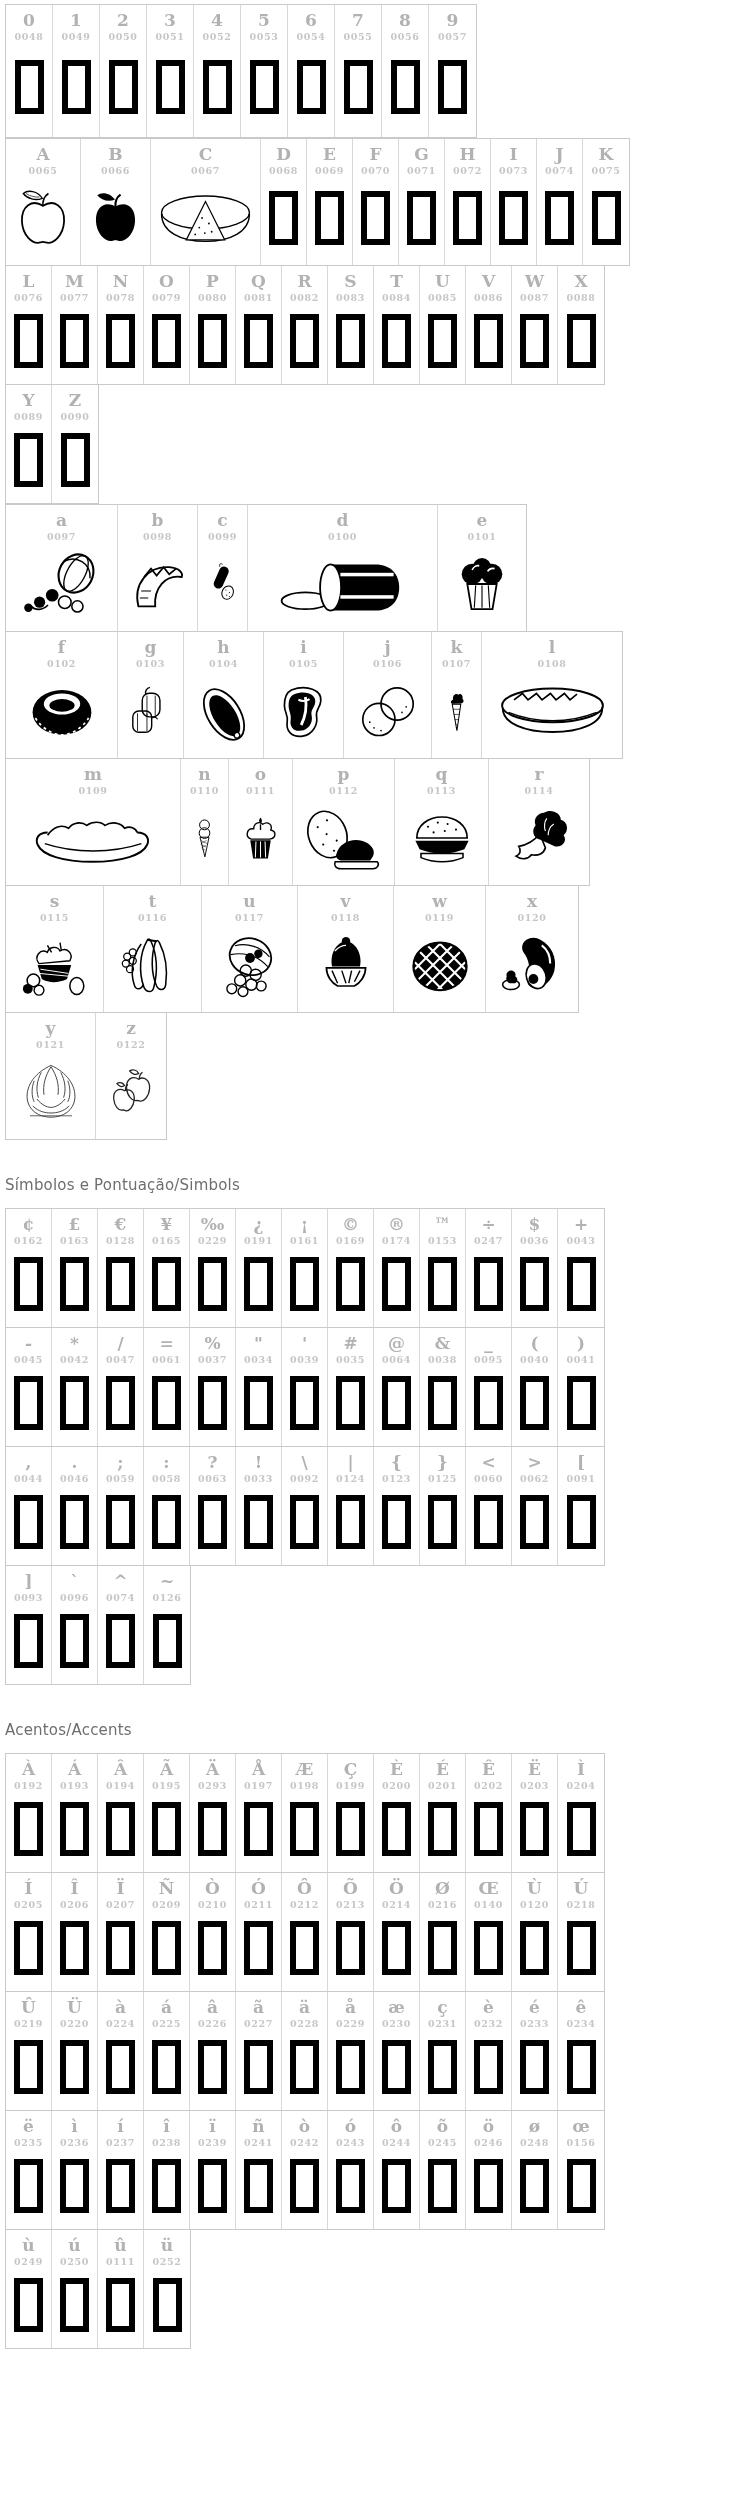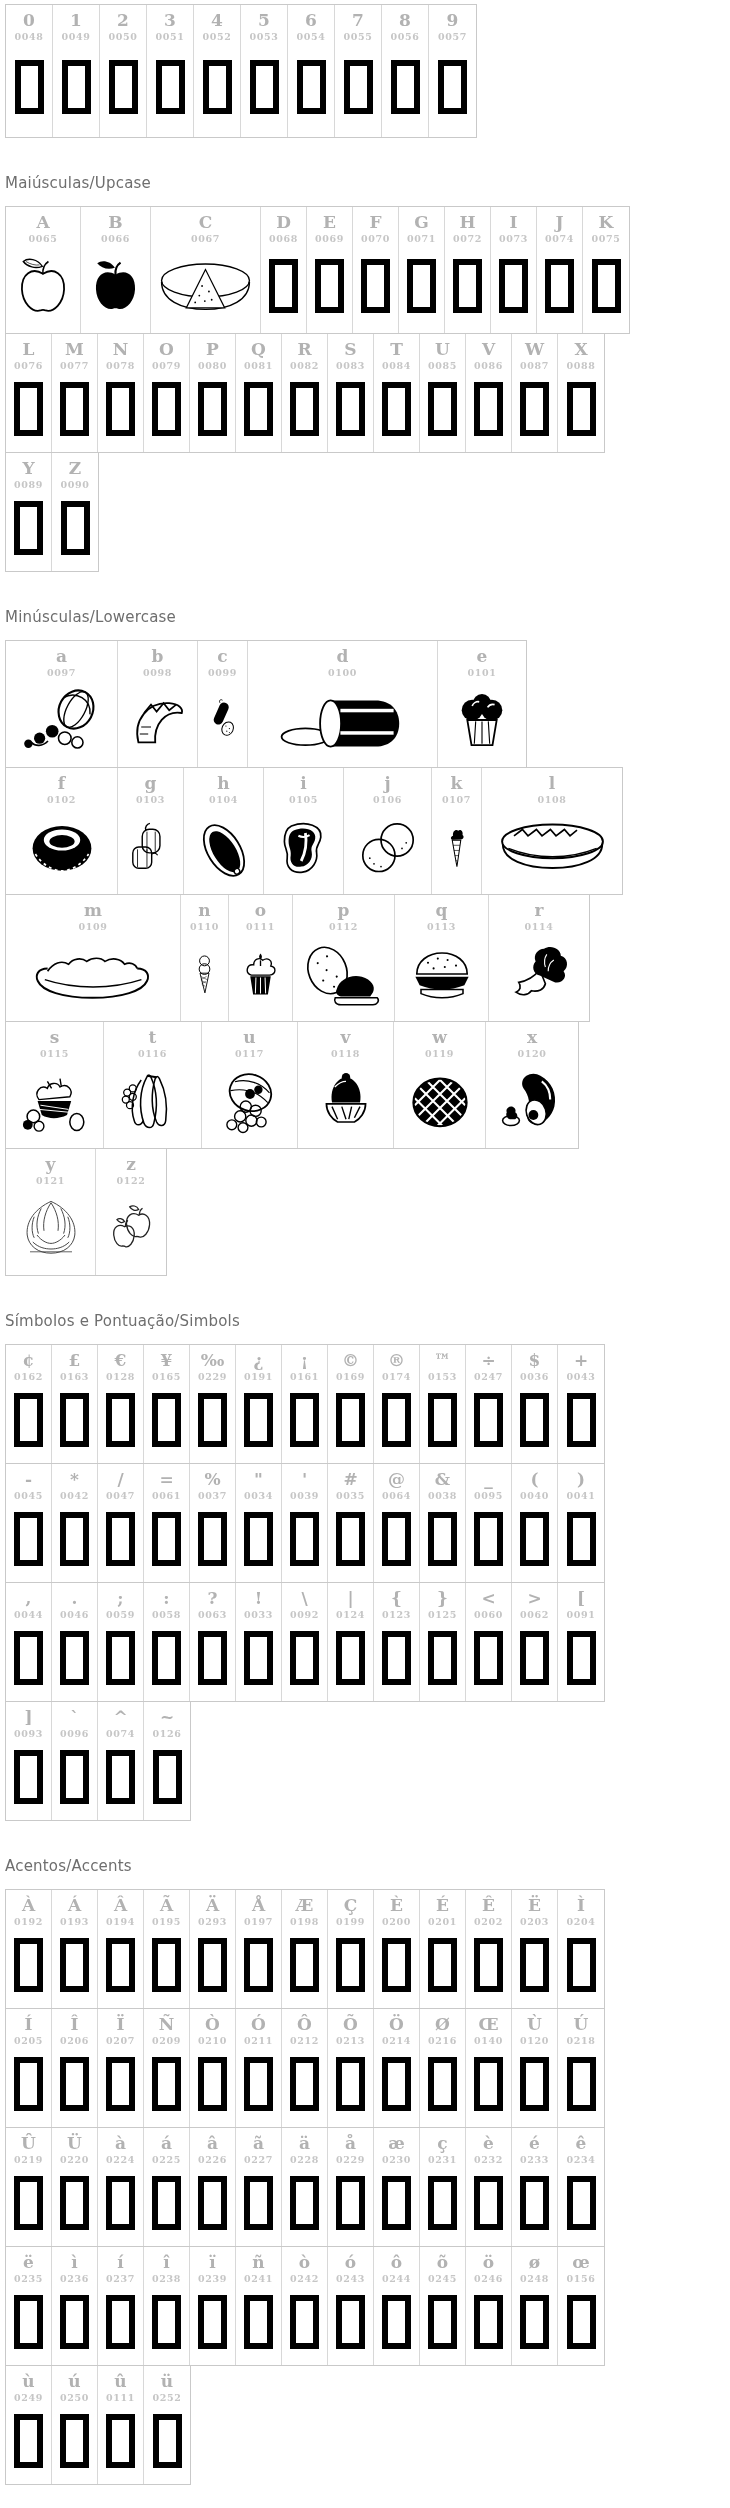--- a/index.html
+++ b/index.html
@@ -119,21 +119,20 @@
               <span class="cell-code">0057</span>
             </div>
             <div class="cell-glyph">
               <div class="notdef"></div>
             </div>
           </div>
         </div>
       </div>
   </section>
   <section>
-    <h2 class="section-title">Maiúsculas/Upcase</h2>
     <div class="grid" data-rows="1">
         <div class="grid-row">
           <div class="cell" style="width: 75px;">
             <div class="cell-head">
               <span class="cell-char">A</span>
               <span class="cell-code">0065</span>
             </div>
             <div class="cell-glyph">
               <span>
                 <svg viewBox="0 0 100 100">
@@ -391,21 +390,20 @@
               <span class="cell-code">0090</span>
             </div>
             <div class="cell-glyph">
               <div class="notdef"></div>
             </div>
           </div>
         </div>
       </div>
   </section>
   <section>
-    <h2 class="section-title">Minúsculas/Lowercase</h2>
     <div class="grid" data-rows="2">
         <div class="grid-row">
           <div class="cell" style="width: 112px;">
             <div class="cell-head">
               <span class="cell-char">a</span>
               <span class="cell-code">0097</span>
             </div>
             <div class="cell-glyph">
               <span>
                 <svg viewBox="0 0 120 100">

